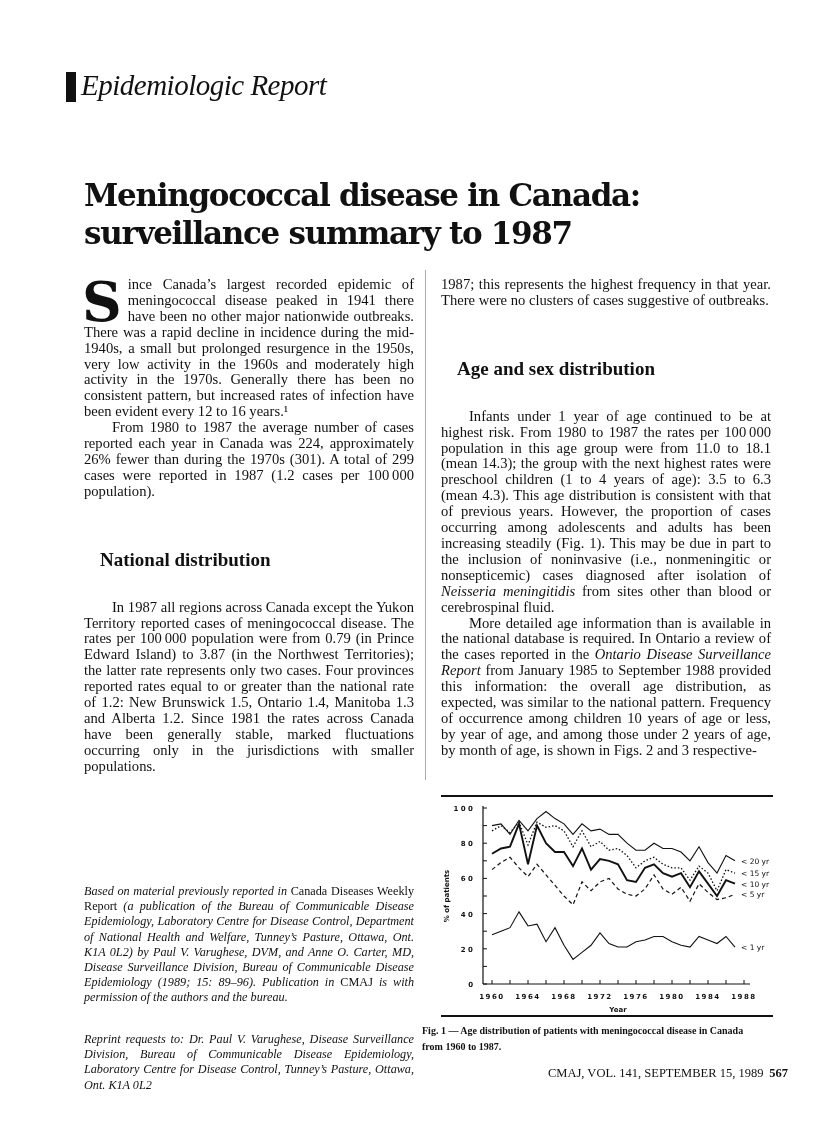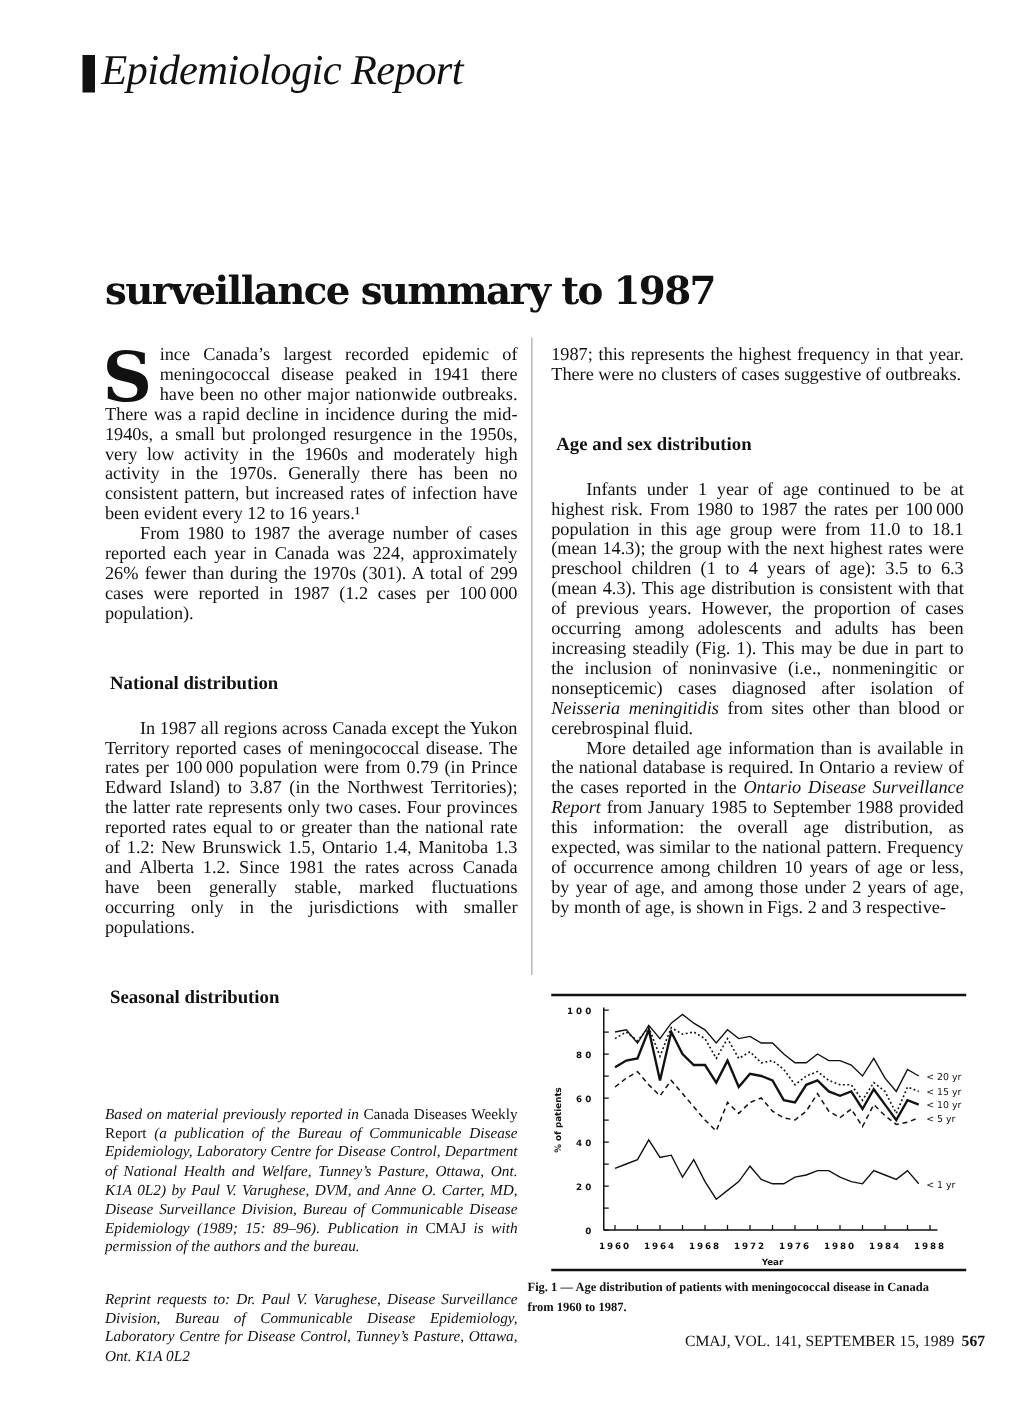--- a/index.html
+++ b/index.html
@@ -1,61 +1,60 @@
 <!DOCTYPE html>
 <html><head>
 <meta charset="utf-8">
 <style>
   html, body { margin: 0; padding: 0; background: #ffffff; }
   body { width: 816px; height: 1125px; position: relative; overflow: hidden; color: #111; font-family: "DejaVu Serif", "Liberation Serif", serif; }
   .abs { position: absolute; }
-  .section-label { left: 66px; top: 32px; font-family: "Liberation Serif", serif; font-style: italic; font-size: 34px; line-height: 50px; letter-spacing: -0.5px; display: flex; align-items: center; }
+  .section-label { left: 66px; top: 60px; font-family: "Liberation Serif", serif; font-style: italic; font-size: 29px; line-height: 50px; letter-spacing: -0.5px; display: flex; align-items: center; }
   .section-bar { display: inline-block; width: 10px; height: 30px; background: #111; margin-right: 5px; margin-top: 4px; }
   .title { left: 84px; top: 176px; width: 560px; font-family: "DejaVu Serif", serif; font-weight: bold; font-size: 31px; line-height: 38px; letter-spacing: -1.3px; margin: 0; }
   .col { font-family: "Liberation Serif", serif; font-size: 14.6px; line-height: 15.9px; text-align: justify; }
   .col p { margin: 0; }
   .col .ind { text-indent: 28px; }
   .left-col { left: 84px; top: 277px; width: 330px; }
   .right-col { left: 441px; top: 277px; width: 330px; }
   .dropcap { float: left; font-family: "DejaVu Serif", serif; font-weight: bold; font-size: 55px; line-height: 44px; margin: 3px 6px 0 -2px; }
-  .heading { font-family: "Liberation Serif", serif; font-weight: bold; font-size: 15px; margin: 4px; }
+  .heading { font-family: "Liberation Serif", serif; font-weight: bold; font-size: 19px; margin: 16px; }
   .footnote { font-family: "Liberation Serif", serif; font-style: italic; font-size: 12.2px; line-height: 15.2px; text-align: justify; left: 84px; width: 330px; }
   .footnote .up { font-style: normal; }
   .fig-rule-top { left: 441px; top: 795px; width: 332px; height: 2px; background: #111; }
   .fig-rule-bot { left: 441px; top: 1015px; width: 332px; height: 2px; background: #111; }
   .caption { left: 422px; top: 1023px; width: 332px; font-family: "Liberation Serif", serif; font-weight: bold; font-size: 10px; line-height: 15.6px; }
   .folio { left: 548px; top: 1066px; width: 240px; font-family: "Liberation Serif", serif; font-size: 12.5px; display: flex; justify-content: space-between; }
   .folio .pg { font-weight: bold; }
   .divider { left: 425px; top: 270px; width: 1px; height: 510px; background: #aaa; }
   svg text { font-family: "DejaVu Sans", sans-serif; }
 </style>
 </head>
 <body>
 
 <div class="abs section-label">
   <span class="section-bar"></span>
   <span>Epidemiologic Report</span>
 </div>
 
 <h1 class="abs title">
-  <br>
+  <span>Meningococcal disease in Canada:</span><br>
   <span>surveillance summary to 1987</span>
 </h1>
 
 <div class="abs col left-col">
   <p><span class="dropcap">S</span><span>ince Canada’s largest recorded epidemic of meningococcal disease peaked in 1941 there have been no other major nationwide outbreaks. There was a rapid decline in incidence during the mid-1940s, a small but prolonged resurgence in the 1950s, very low activity in the 1960s and moderately high activity in the 1970s. Generally there has been no consistent pattern, but increased rates of infection have been evident every 12 to 16 years.¹</span></p>
   <p class="ind">From 1980 to 1987 the average number of cases reported each year in Canada was 224, approximately 26% fewer than during the 1970s (301). A total of 299 cases were reported in 1987 (1.2 cases per 100 000 population).</p>
 
   <div style="height:36px"></div>
   <h2 class="heading">National distribution</h2>
   <div style="height:16px"></div>
   <p class="ind">In 1987 all regions across Canada except the Yukon Territory reported cases of meningococcal disease. The rates per 100 000 population were from 0.79 (in Prince Edward Island) to 3.87 (in the Northwest Territories); the latter rate represents only two cases. Four provinces reported rates equal to or greater than the national rate of 1.2: New Brunswick 1.5, Ontario 1.4, Manitoba 1.3 and Alberta 1.2. Since 1981 the rates across Canada have been generally stable, marked fluctuations occurring only in the jurisdictions with smaller populations.</p>
 
   <div style="height:36px"></div>
-  <h2 class="heading">Seasonal distribution</h2>
   <div style="height:16px"></div>
 </div>
 
 <div class="abs footnote" style="top:884px;">
   <span>Based on material previously reported in </span><span class="up">Canada Diseases Weekly Report</span><span> (a publication of the Bureau of Communicable Disease Epidemiology, Laboratory Centre for Disease Control, Department of National Health and Welfare, Tunney’s Pasture, Ottawa, Ont. K1A 0L2) by Paul V. Varughese, DVM, and Anne O. Carter, MD, Disease Surveillance Division, Bureau of Communicable Disease Epidemiology (1989; 15: 89–96). Publication in </span><span class="up">CMAJ</span><span> is with permission of the authors and the bureau.</span>
 </div>
 <div class="abs footnote" style="top:1032px;">Reprint requests to: Dr. Paul V. Varughese, Disease Surveillance Division, Bureau of Communicable Disease Epidemiology, Laboratory Centre for Disease Control, Tunney’s Pasture, Ottawa, Ont. K1A 0L2</div>
 
 <div class="abs divider"></div>
 

